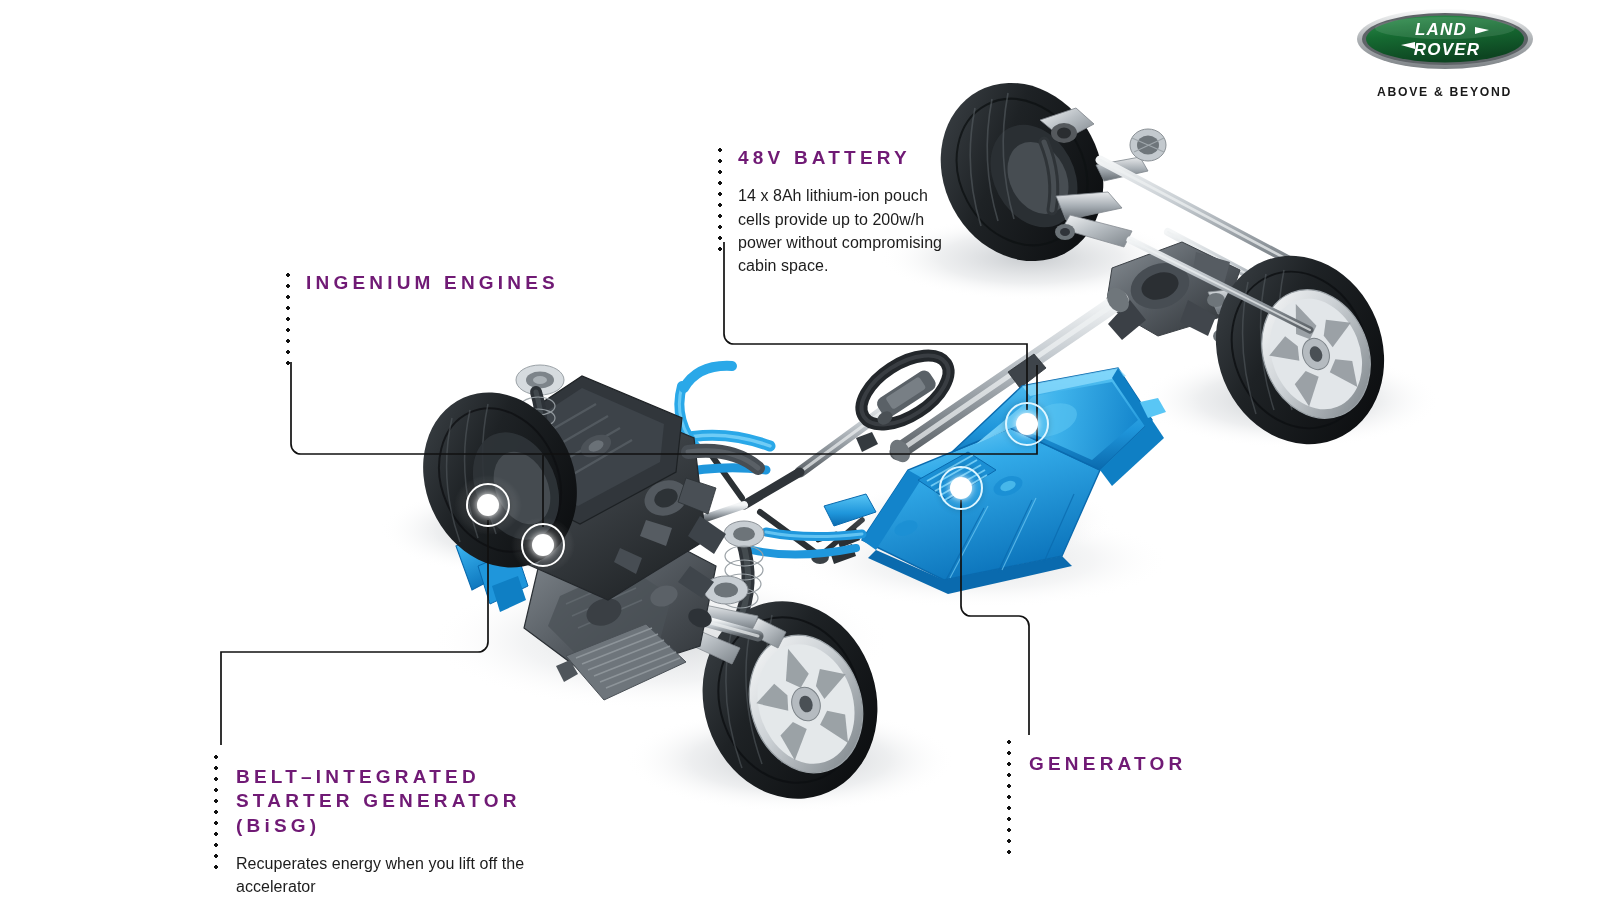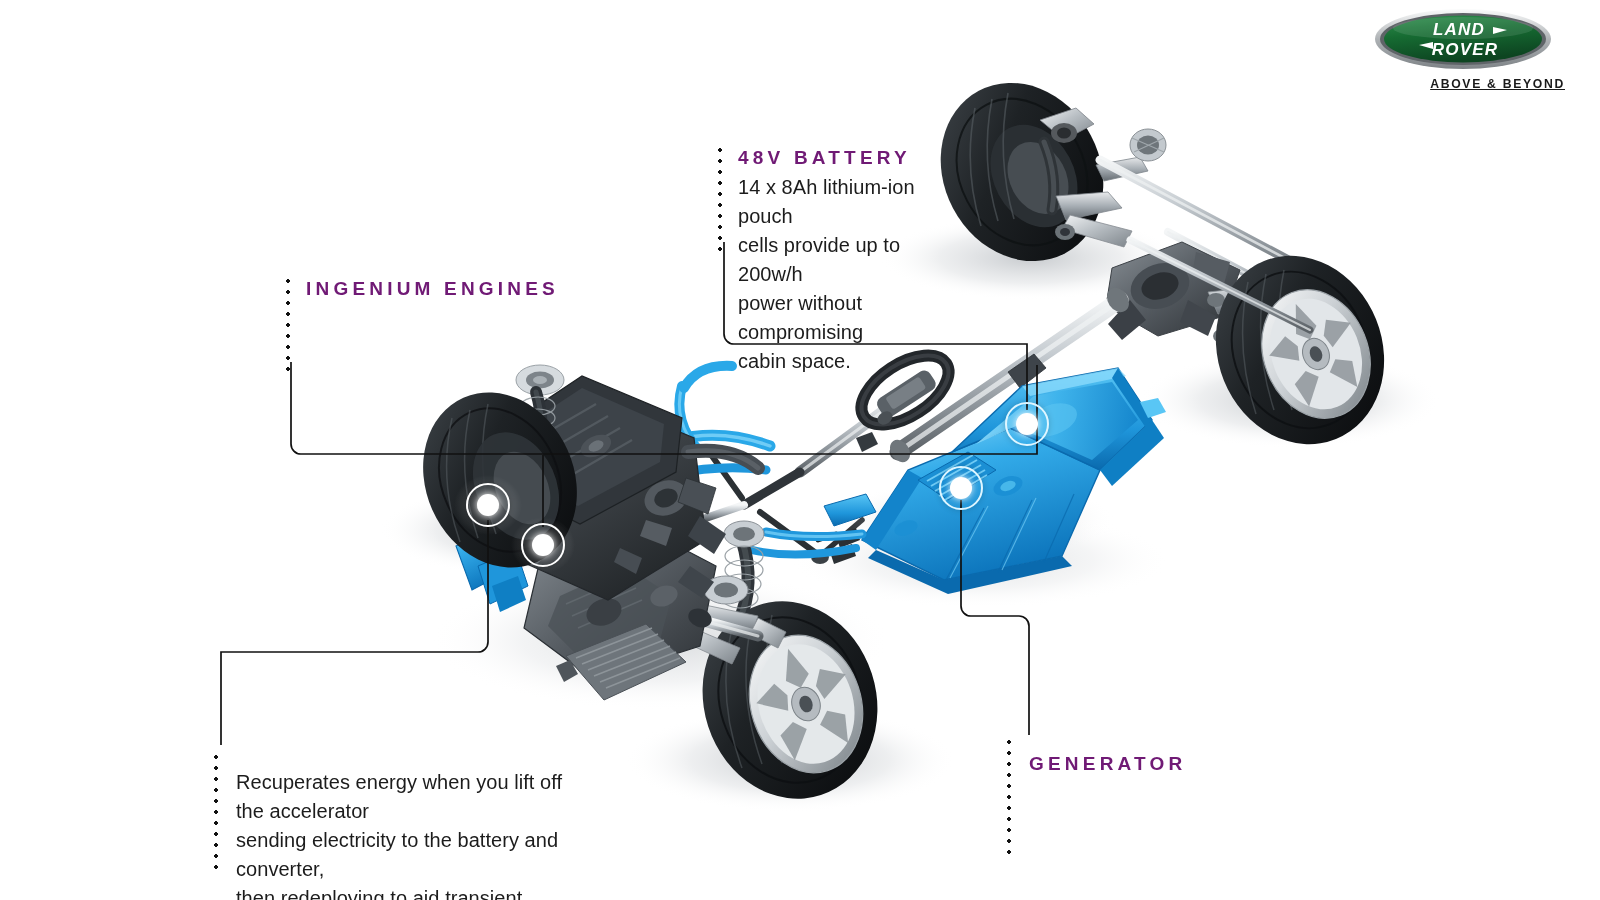--- a/index.html
+++ b/index.html
@@ -13,22 +13,22 @@
   #art { position:absolute; inset:0; }
   #art svg { display:block; width:1600px; height:900px; }
 
   
   .callout { position:absolute; }
   .callout .c-title {
     font-size:19px; font-weight:700; letter-spacing:4.2px;
     color:#701a75; line-height:1.28; white-space:pre-line;
   }
   .callout .c-body {
-    font-size:20px; font-weight:400; letter-spacing:0.05px;
-    color:#1c1c1c; line-height:1.45; margin-top:3px; white-space:pre-line;
+    font-size:16px; font-weight:400; letter-spacing:0.05px;
+    color:#1c1c1c; line-height:1.45; margin-top:14px; white-space:pre-line;
   }
 
   
   .dotrail {
     position:absolute; width:4px;
     background-image:radial-gradient(circle at 2px 2px, #111 1.7px, rgba(0,0,0,0) 2.1px);
     background-size:4px 11px; background-repeat:repeat-y;
   }
 
   
@@ -42,24 +42,24 @@
     border:2.4px solid #ffffff; box-shadow:0 0 5px rgba(0,0,0,.30);
   }
   .marker .dot {
     position:absolute; left:50%; top:50%; width:22px; height:22px;
     transform:translate(-50%,-50%); border-radius:50%;
     background:#ffffff; box-shadow:0 0 7px rgba(255,255,255,.95);
   }
   .marker.on-blue .ring { border-color:#dff6ff; box-shadow:0 0 6px rgba(0,0,0,.18); }
 
   
-  #logo { position:absolute; right:35px; top:8px; width:205px; text-align:right;text-decoration:underline; }
+  #logo { position:absolute; right:53px; top:8px; width:205px; text-align:center; }
   #logo .oval-wrap { width:180px; height:62px; margin:0 auto; position:relative; }
   #logo .tagline {
-    margin-top:7px; font-size:12.2px; font-weight:700; letter-spacing:1.7px; color:#1a1a1a;
+    margin-top:15px; font-size:12.2px; font-weight:700; letter-spacing:1.7px; color:#1a1a1a;
   }
 </style>
 </head>
 <body>
 
 <div id="stage">
 
   <div id="art">
     <svg viewBox="0 0 1600 900" xmlns="http://www.w3.org/2000/svg">
       <defs>
@@ -513,27 +513,29 @@
 
   <div class="callout" style="left:738px; top:146px; width:230px;">
     <div class="dotrail" style="left:-20px; top:2px; height:110px;"></div>
     <div class="c-title">48V BATTERY</div>
     <div class="c-body">14 x 8Ah lithium-ion pouch
 cells provide up to 200w/h
 power without compromising
 cabin space.</div>
   </div>
 
-  <div class="callout" style="left:306px; top:277px; width:260px;">
+  <div class="callout" style="left:306px; top:271px; width:260px;">
     <div class="dotrail" style="left:-20px; top:2px; height:96px;"></div>
     <div class="c-title">INGENIUM ENGINES</div>
   </div>
 
   <div class="callout" style="left:236px; top:765px; width:330px;">
     <div class="dotrail" style="left:-22px; top:-10px; height:120px;"></div>
+    <div class="c-title">BELT–INTEGRATED
+STARTER GENERATOR (BiSG)</div>
     <div class="c-body">Recuperates energy when you lift off the accelerator
 sending electricity to the battery and converter,
 then redeploying to aid transient acceleration.</div>
   </div>
 
   <div class="callout" style="left:1029px; top:752px; width:230px;">
     <div class="dotrail" style="left:-22px; top:-12px; height:118px;"></div>
     <div class="c-title">GENERATOR</div>
   </div>
 

